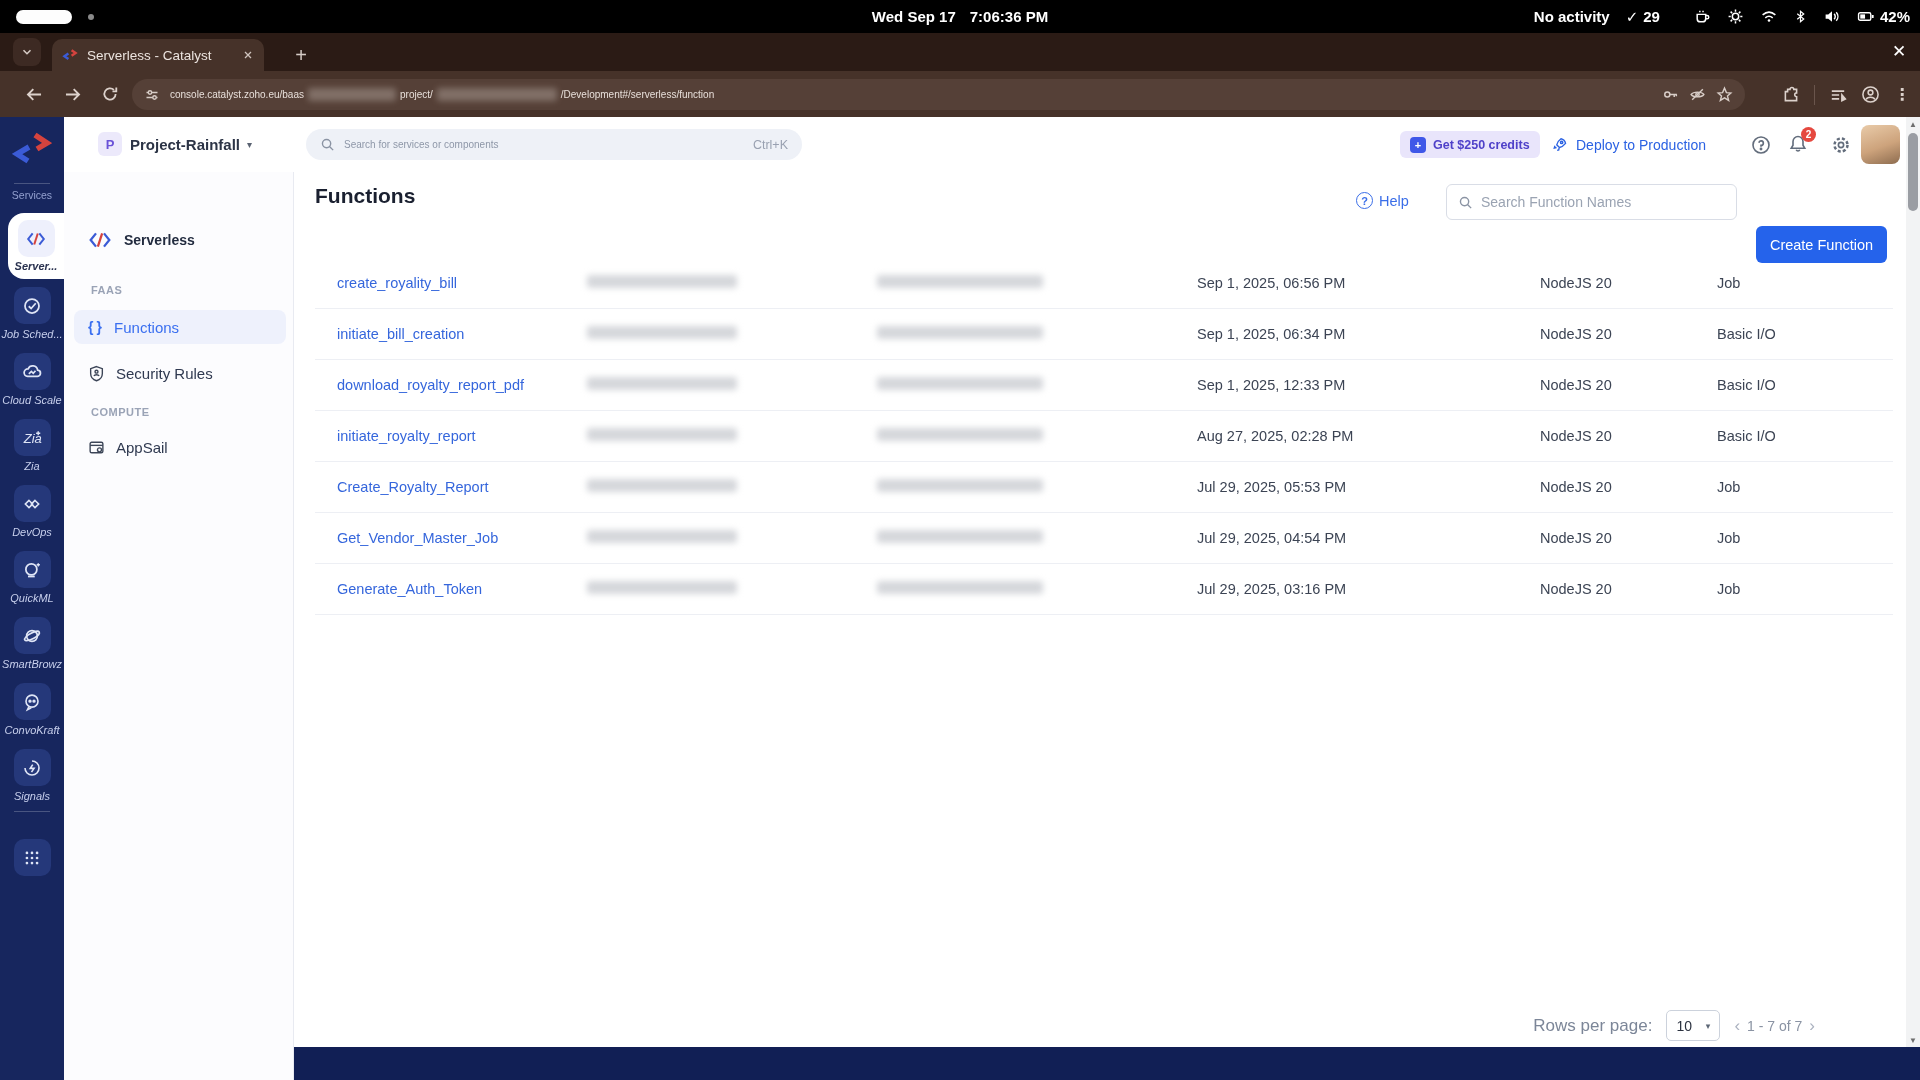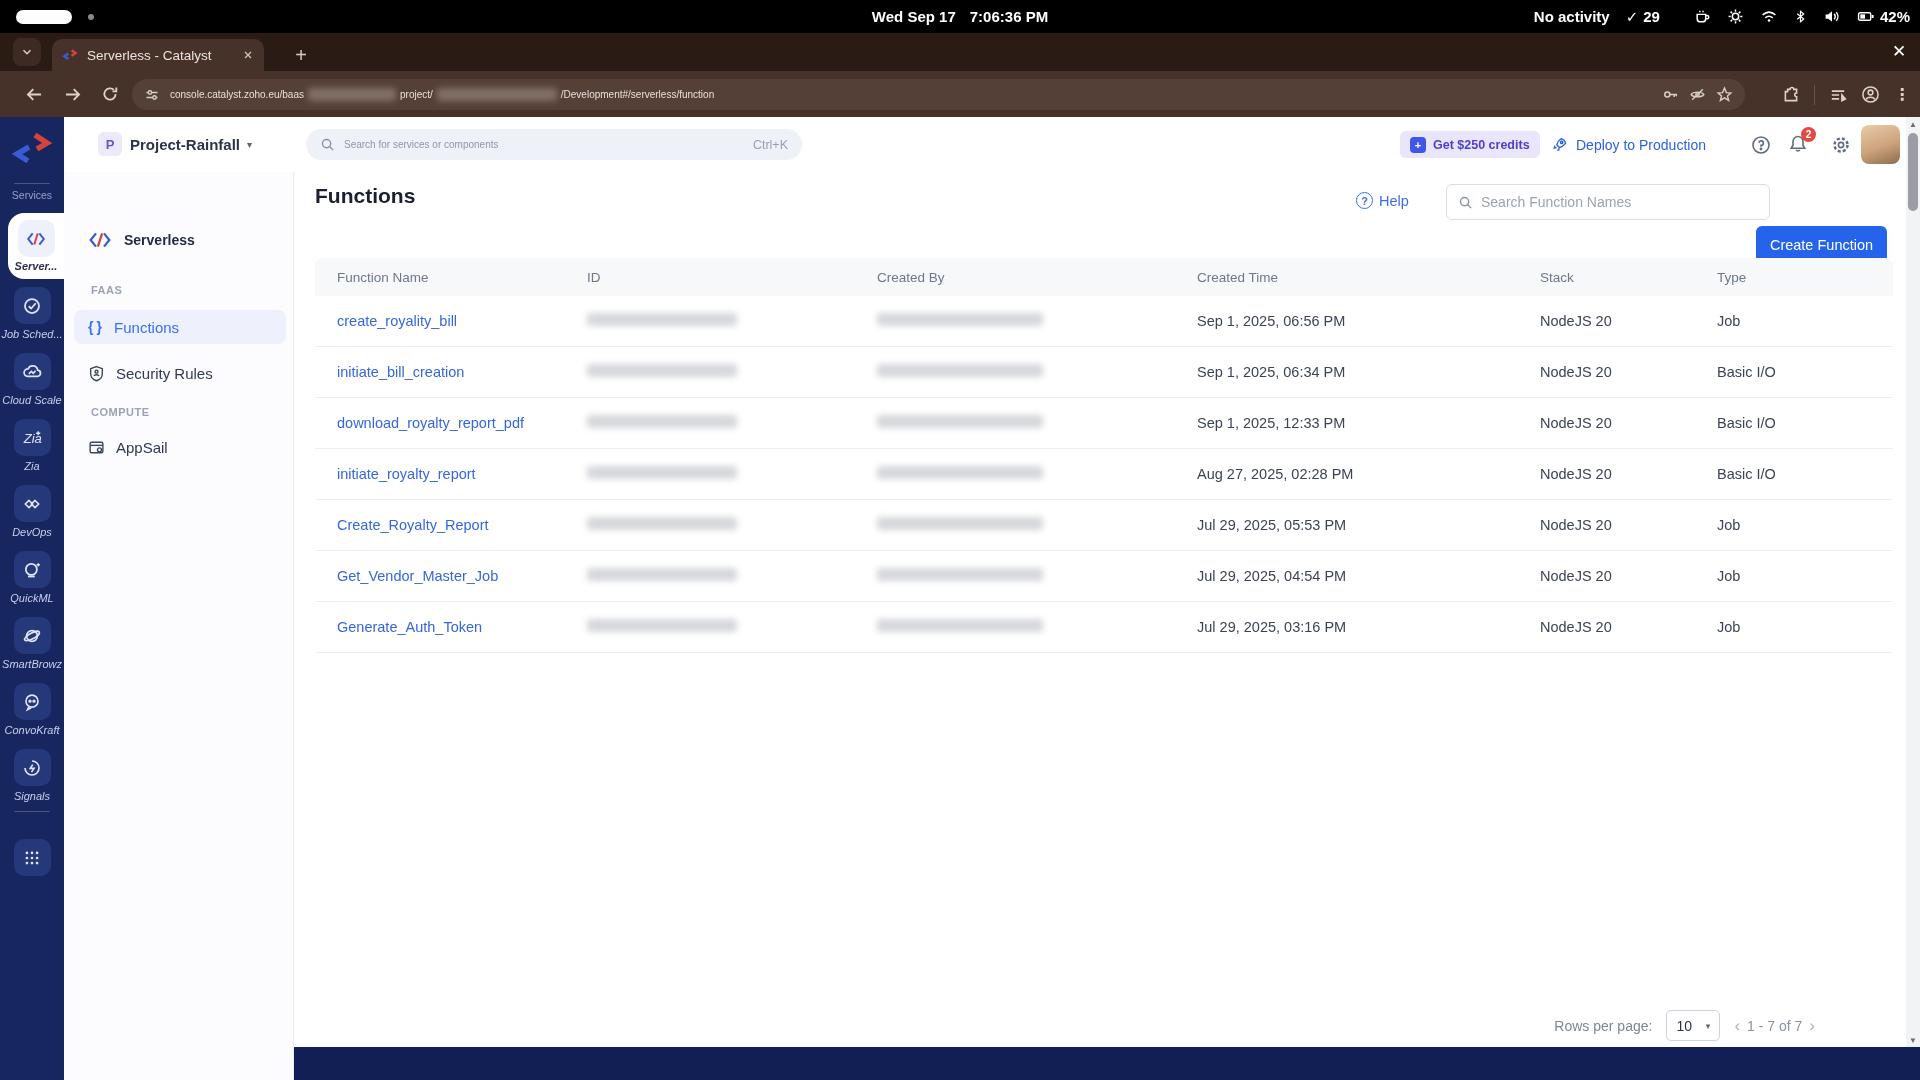--- a/index.html
+++ b/index.html
@@ -70,36 +70,36 @@
   .ns-sec { position:absolute; left:27px; font-size:11px; font-weight:700; letter-spacing:.5px; color:#9aa3b6; }
   .ns-item { position:absolute; left:10px; width:212px; height:34px; border-radius:8px; display:flex; align-items:center; gap:11px; padding:0 14px; font-size:15px; color:#2f3950; }
   .ns-item.sel { background:#eef1fc; color:#3a6ff0; font-weight:500; }
   .braces { font-size:14px; font-weight:700; color:#3a6ff0; letter-spacing:1px; }
 
   
   .main { position:absolute; left:294px; top:172px; width:1626px; height:875px; background:#fff; }
   .pg-title { position:absolute; left:21px; top:12px; font-size:21px; font-weight:700; color:#1a2030; }
   .helplink { position:absolute; left:1062px; top:20px; display:flex; align-items:center; gap:6px; color:#3a6ee8; font-size:14.5px; }
   .qmark { width:17px; height:17px; border-radius:50%; border:1.4px solid #3a6ee8; font-size:11px; font-weight:700; display:flex; align-items:center; justify-content:center; }
-  .fsearch { position:absolute; left:1152px; top:12px; width:324px; height:36px; border:1px solid #d9dde6; border-radius:6px; display:flex; align-items:center; padding:0 11px; gap:8px; background:#fff; }
+  .fsearch { position:absolute; left:1152px; top:12px; width:291px; height:36px; border:1px solid #d9dde6; border-radius:6px; display:flex; align-items:center; padding:0 11px; gap:8px; background:#fff; }
   .fsearch input { flex:1; border:none; outline:none; font-size:14px; color:#3a4354; font-family:inherit; }
   .fsearch input::placeholder { color:#9aa3b2; }
   .createbtn { position:absolute; left:1462px; top:12px; width:131px; height:37px; border:none; border-radius:6px; background:#2563eb; color:#fff; font-size:14.5px; font-weight:500; font-family:inherit;margin-top:42px; }
 
   .table { position:absolute; left:21px; top:86px; width:1578px; }
   .thead, .trow { display:grid; grid-template-columns:250px 290px 320px 343px 177px auto; align-items:center; padding-left:22px; }
   .thead { height:38px; background:#f7f8fa; border-radius:8px 8px 0 0; font-size:13.5px; color:#6e7889; }
   .trow { height:51px; border-bottom:1px solid #edeff4; font-size:14.5px; color:#3c4454; }
   .flink { color:#3566dc; text-decoration:none; }
   .redact { display:inline-block; height:13px; border-radius:3px; background:#d5d7db; filter:blur(3px); }
   .r-id { width:150px; }
   .r-by { width:166px; }
 
   .pagination { position:absolute; right:105px; top:838px; display:flex; align-items:center; gap:14px; }
-  .pg-label { font-size:14px; color:#7c8698; }
+  .pg-label { font-size:17px; color:#7c8698; }
   .pg-select { width:54px; height:31px; border:1px solid #ccd2dc; border-radius:5px; display:flex; align-items:center; justify-content:space-between; padding:0 9px; font-size:14px; color:#2b3240; }
   .pg-select .caret { color:#5d6776; font-size:9px; }
   .pg-range { display:flex; align-items:center; gap:7px; font-size:14px; color:#8a93a3; }
   .pg-chev { font-size:17px; color:#aab1bf; }
 
   .footer { position:absolute; left:294px; top:1047px; width:1626px; height:33px; background:#111f55; }
 
   
   .scrollbar { position:absolute; left:1906px; top:117px; width:14px; height:930px; background:#f2f3f4; }
   .sb-arrow { position:absolute; left:0; width:14px; height:14px; color:#6d6d6d; font-size:8px; display:flex; align-items:center; justify-content:center; }
@@ -469,28 +469,20 @@
     <div class="fsearch">
       <svg width="15" height="15" viewBox="0 0 16 16" fill="none" stroke="#8a93a3" stroke-width="1.5">
           <circle cx="7" cy="7" r="4.4"></circle>
           <path d="M10.4 10.4L14 14"></path>
         </svg>
       <input placeholder="Search Function Names" style="">
     </div>
     <button class="createbtn">Create Function</button>
 
     <div class="table">
-      <div class="thead">
-        <div>Function Name</div>
-        <div>ID</div>
-        <div>Created By</div>
-        <div>Created Time</div>
-        <div>Stack</div>
-        <div>Type</div>
-      </div>
       <div>
   <div class="trow">
     <div><a href="#" class="flink">create_royality_bill</a></div>
     <div><span class="redact r-id"></span></div>
     <div><span class="redact r-by"></span></div>
     <div>Sep 1, 2025, 06:56 PM</div>
     <div>NodeJS 20</div>
     <div>Job</div>
   </div>
 

